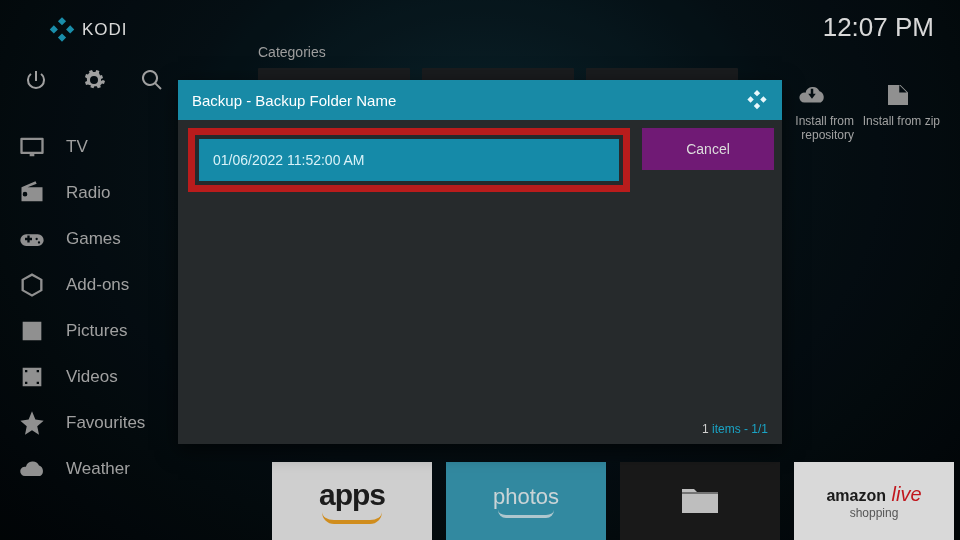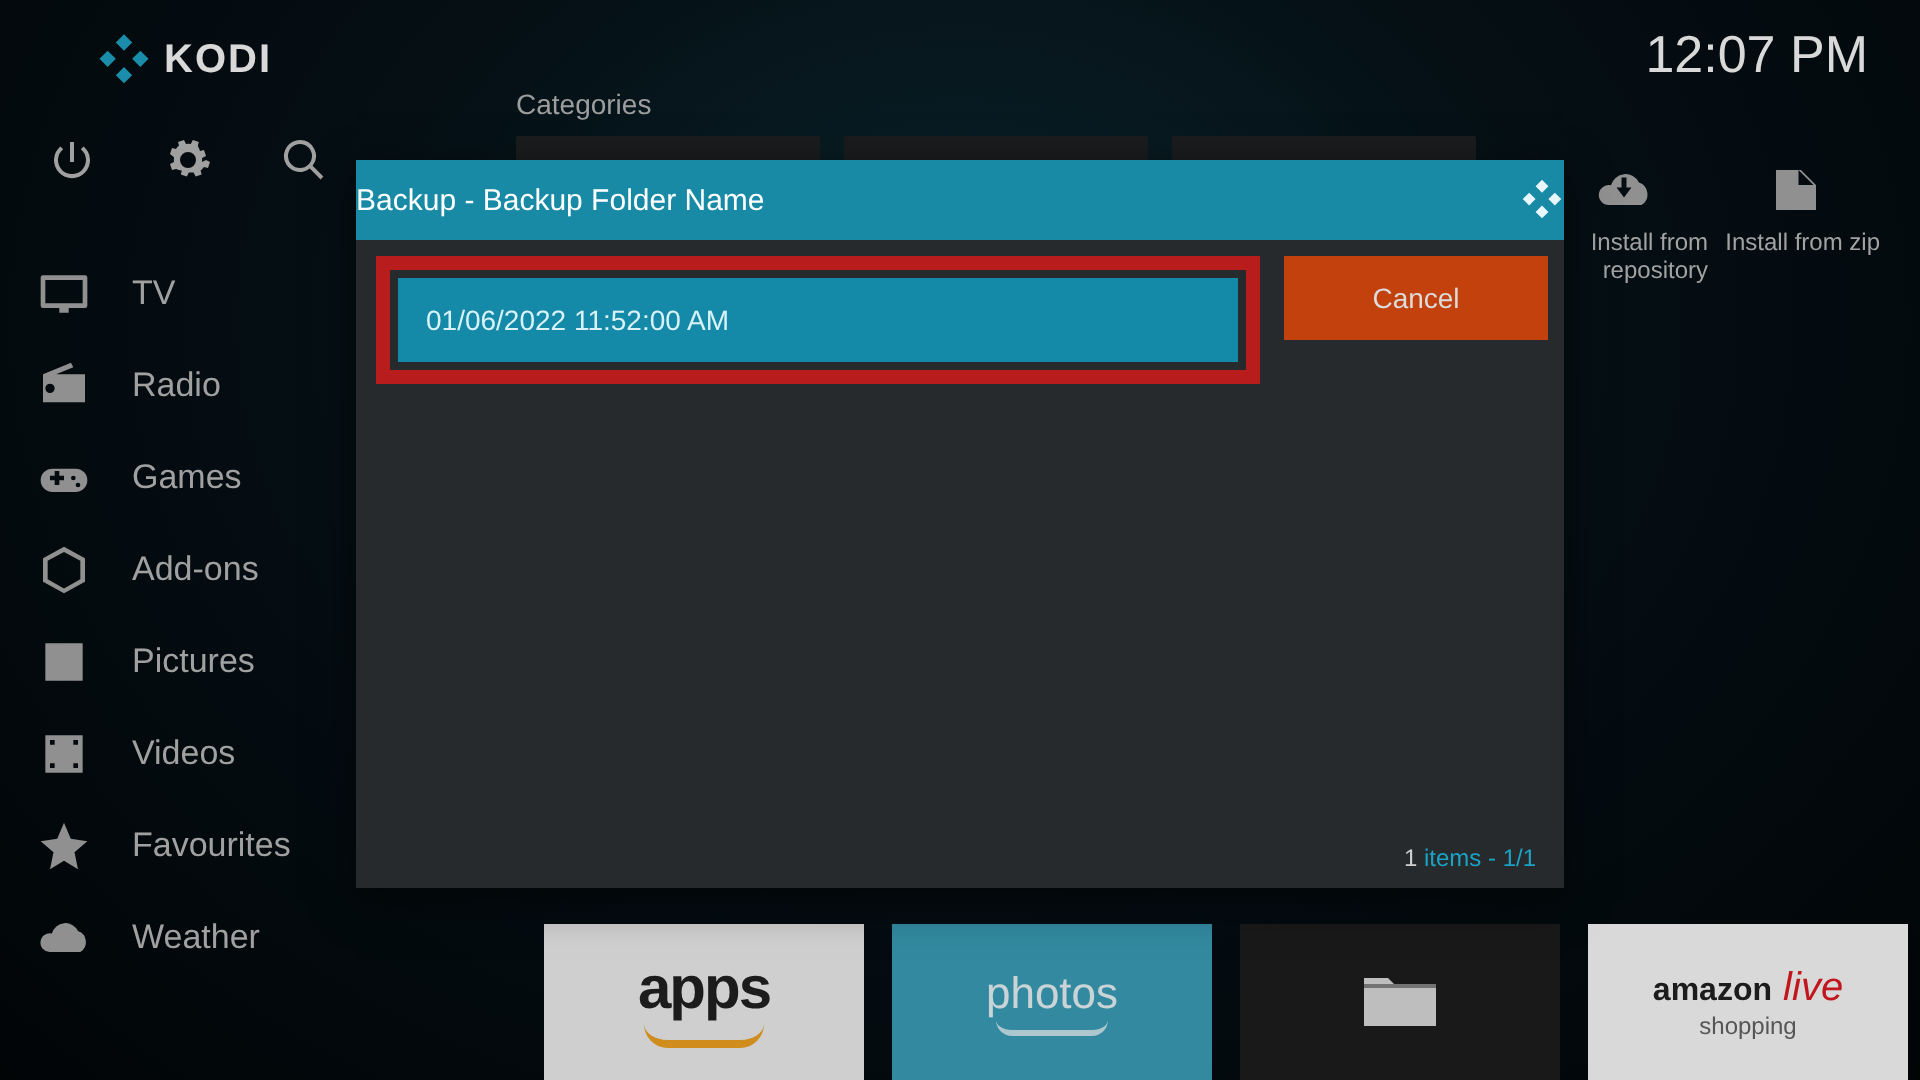--- a/index.html
+++ b/index.html
@@ -7,21 +7,21 @@
     width: 960px; height: 540px;
     background: radial-gradient(ellipse at 50% 30%, #0d2a33 0%, #061218 45%, #020608 100%);
     font-family: "Segoe UI", Arial, sans-serif;
     color: #d8d8d8;
     overflow: hidden;
     position: relative;
   }
   
   .logo { position:absolute; top:16px; left:48px; display:flex; align-items:center; gap:6px; }
   .logo svg { width:28px; height:28px; }
-  .logo-text { color:#fff; font-weight:700; font-size:20px; letter-spacing:1px; }
+  .logo-text { color:#fff; font-weight:400; font-size:17px; letter-spacing:1px; }
   .clock { position:absolute; top:12px; right:26px; color:#fff; font-size:26px; font-weight:300; }
 
   
   .sidebar { position:absolute; top:68px; left:8px; width:168px; }
   .side-icons { display:flex; gap:34px; padding-left:16px; margin-bottom:32px; align-items:center; }
   .side-icons .ic { width:24px; height:24px; display:flex; align-items:center; justify-content:center; fill:#bdbdbd; }
   .nav { display:flex; flex-direction:column; }
   .nav-item { display:flex; align-items:center; gap:20px; padding:12px 0 12px 10px; font-size:17px; color:#bdbdbd; }
   .nav-item .nic { width:28px; height:22px; display:flex; align-items:center; justify-content:center; fill:#aaa; color:#aaa; }
 
@@ -54,35 +54,35 @@
   .btile.youtube svg { width:50px; height:36px; fill:#fff; }
 
   
   .dialog {
     position:absolute; top:80px; left:178px; width:604px; height:364px;
     background:#262a2c; box-shadow:0 6px 20px rgba(0,0,0,.6);
     z-index:20;
   }
   .dialog-header {
     height:40px; background:#188aa6; display:flex; align-items:center;
-    padding:0 0; justify-content:space-between;
+    padding:0 14px; justify-content:space-between;
   }
   .dialog-title { color:#fff; font-size:15px; }
   .dialog-header svg { width:22px; height:22px; fill:#e8f7fb; }
   .dialog-body { display:flex; padding:8px 8px 0 10px; gap:12px; }
   .list-pane { flex:1; }
   .list-row {
     background:#158aa8; color:#d9f2f8;
     height:42px; display:flex; align-items:center; padding:0 14px;
     font-size:14px;
   }
   .highlight-box { border:7px solid #b91c1c; padding:4px; }
   .btns { width:132px; }
   .btn {
-    background:#c2410c; color:#dcdcdc; height:42px;
+    background:#701a75; color:#dcdcdc; height:42px;
     display:flex; align-items:center; justify-content:center; font-size:14px;
   }
   .dialog-footer { position:absolute; bottom:8px; right:14px; color:#1aa3c4; font-size:12px; }
   .dialog-footer .w { color:#cfcfcf; }
 
   
   .scrim { position:absolute; inset:0; background:rgba(0,0,0,.15); z-index:5; pointer-events:none; }
 </style>
 </head>
 <body>

